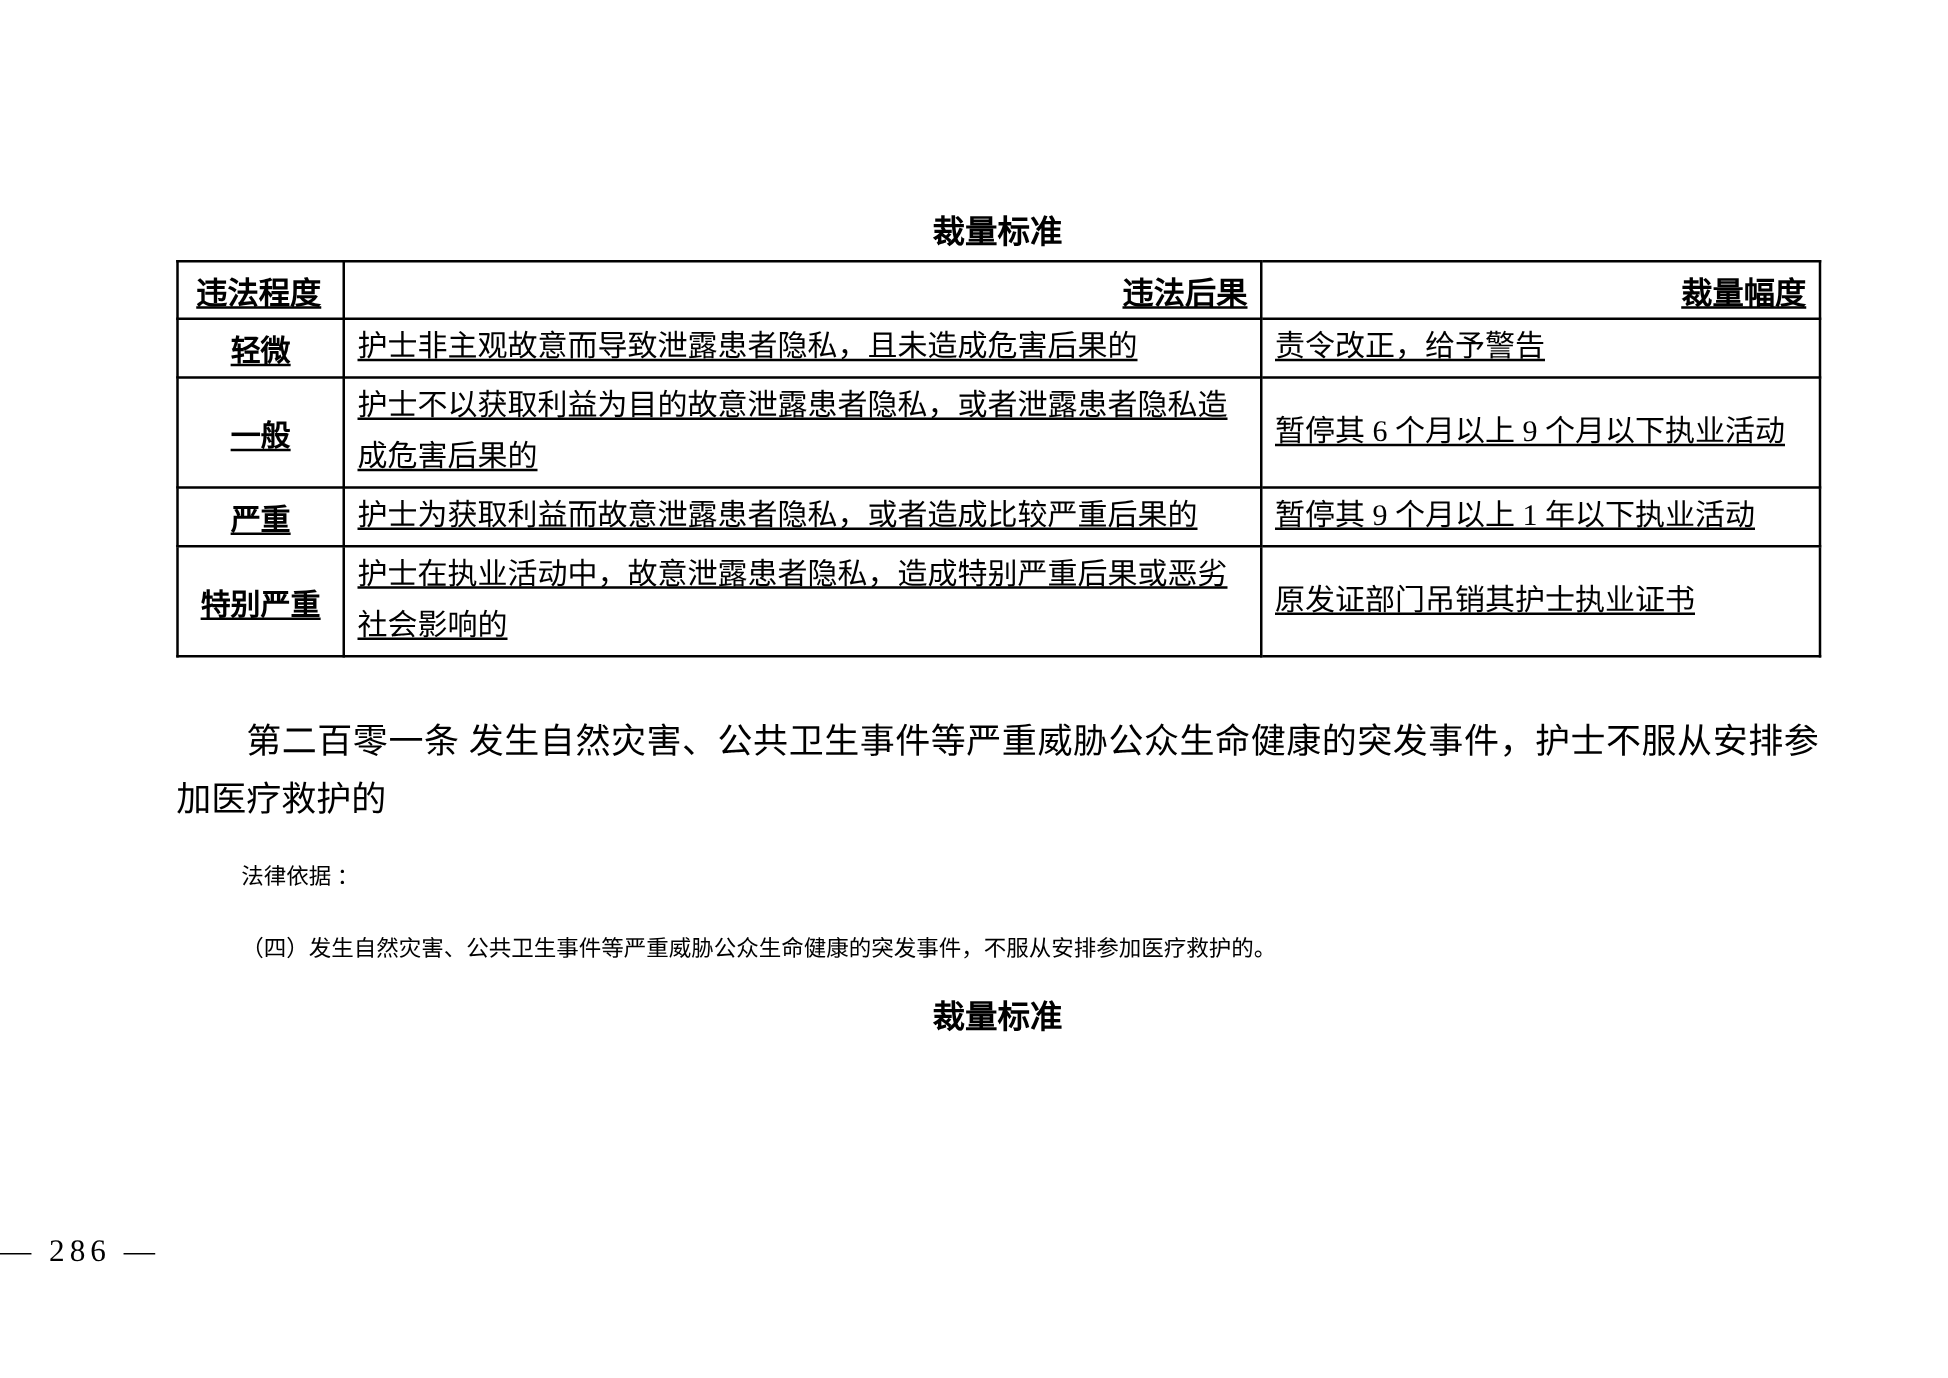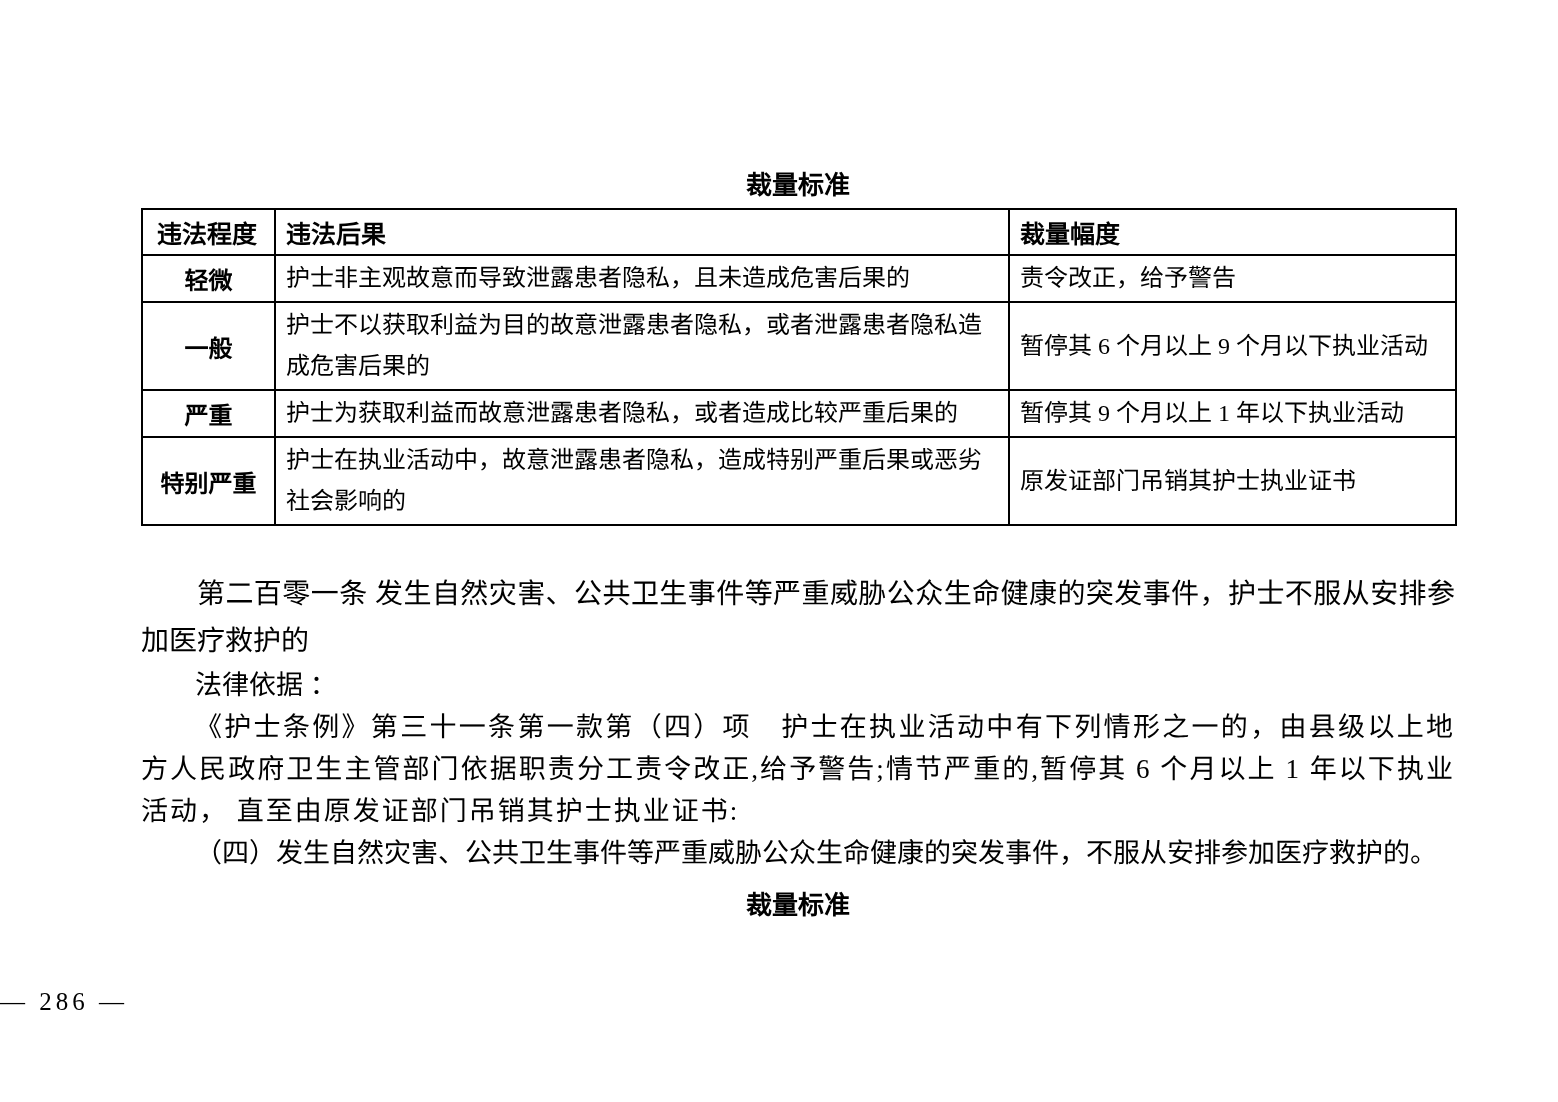--- a/index.html
+++ b/index.html
@@ -28,35 +28,36 @@
     font-family: "Liberation Sans", "DejaVu Sans", sans-serif;
     font-weight: bold;
     font-size: 26px;
     line-height: 34px;
   }
   table.discretion {
     margin-top: 6px;
     width: 1314px;
     border-collapse: collapse;
     table-layout: fixed;
+    text-decoration: underline;
   }
   table.discretion th,
   table.discretion td {
     border: 2px solid #000000;
     padding: 2px 10px;
     font-size: 24px;
     vertical-align: middle;
     overflow: hidden;
   }
   table.discretion th {
     font-family: "Liberation Sans", "DejaVu Sans", sans-serif;
     font-weight: bold;
     font-size: 25px;
     height: 40px;
-    text-align: left;
+    text-align: right;
   }
   table.discretion th.col-degree { text-align: left; padding-left: 14px; }
   col.c-degree { width: 133px; }
   col.c-consequence { width: 734px; }
   col.c-range { width: 447px; }
   td.degree {
     text-align: center;
     font-weight: bold;
     font-size: 24px;
     margin-top: 36px;
@@ -71,22 +72,22 @@
   .article-heading {
     margin: 0;
     margin-top: 44px;
     font-weight: normal;
     font-size: 28px;
     line-height: 47px;
     text-align: justify;
     text-indent: 2em;
   }
   .body-par {
-    margin: 0;
-    font-size: 27px;
+    margin: 16px;
+    font-size: 18px;
     line-height: 42px;
     text-align: justify;
     text-indent: 2em;
   }
   .legal-basis {
     letter-spacing: 2px;
   }
   .section-title {
     margin: 0;
     margin-top: 14px;
@@ -146,21 +147,20 @@
         <td class="consequence">护士在执业活动中，故意泄露患者隐私，造成特别严重后果或恶劣社会影响的</td>
         <td class="range">原发证部门吊销其护士执业证书</td>
       </tr>
     </tbody>
   </table>
 
   <p class="article-heading">第二百零一条 发生自然灾害、公共卫生事件等严重威胁公众生命健康的突发事件，护士不服从安排参加医疗救护的</p>
 
   <p class="body-par">法律依据 ：</p>
 
-  <p class="body-par legal-basis">《护士条例》第三十一条第一款第（四）项　护士在执业活动中有下列情形之一的，由县级以上地方人民政府卫生主管部门依据职责分工责令改正,给予警告;情节严重的,暂停其 6 个月以上 1 年以下执业活动， 直至由原发证部门吊销其护士执业证书:</p>
 
   <p class="body-par">（四）发生自然灾害、公共卫生事件等严重威胁公众生命健康的突发事件，不服从安排参加医疗救护的。</p>
 
   <h2 class="section-title">裁量标准</h2>
 
 </div>
 
 <div class="page-number">— 286 —</div>
 
 </body></html>

